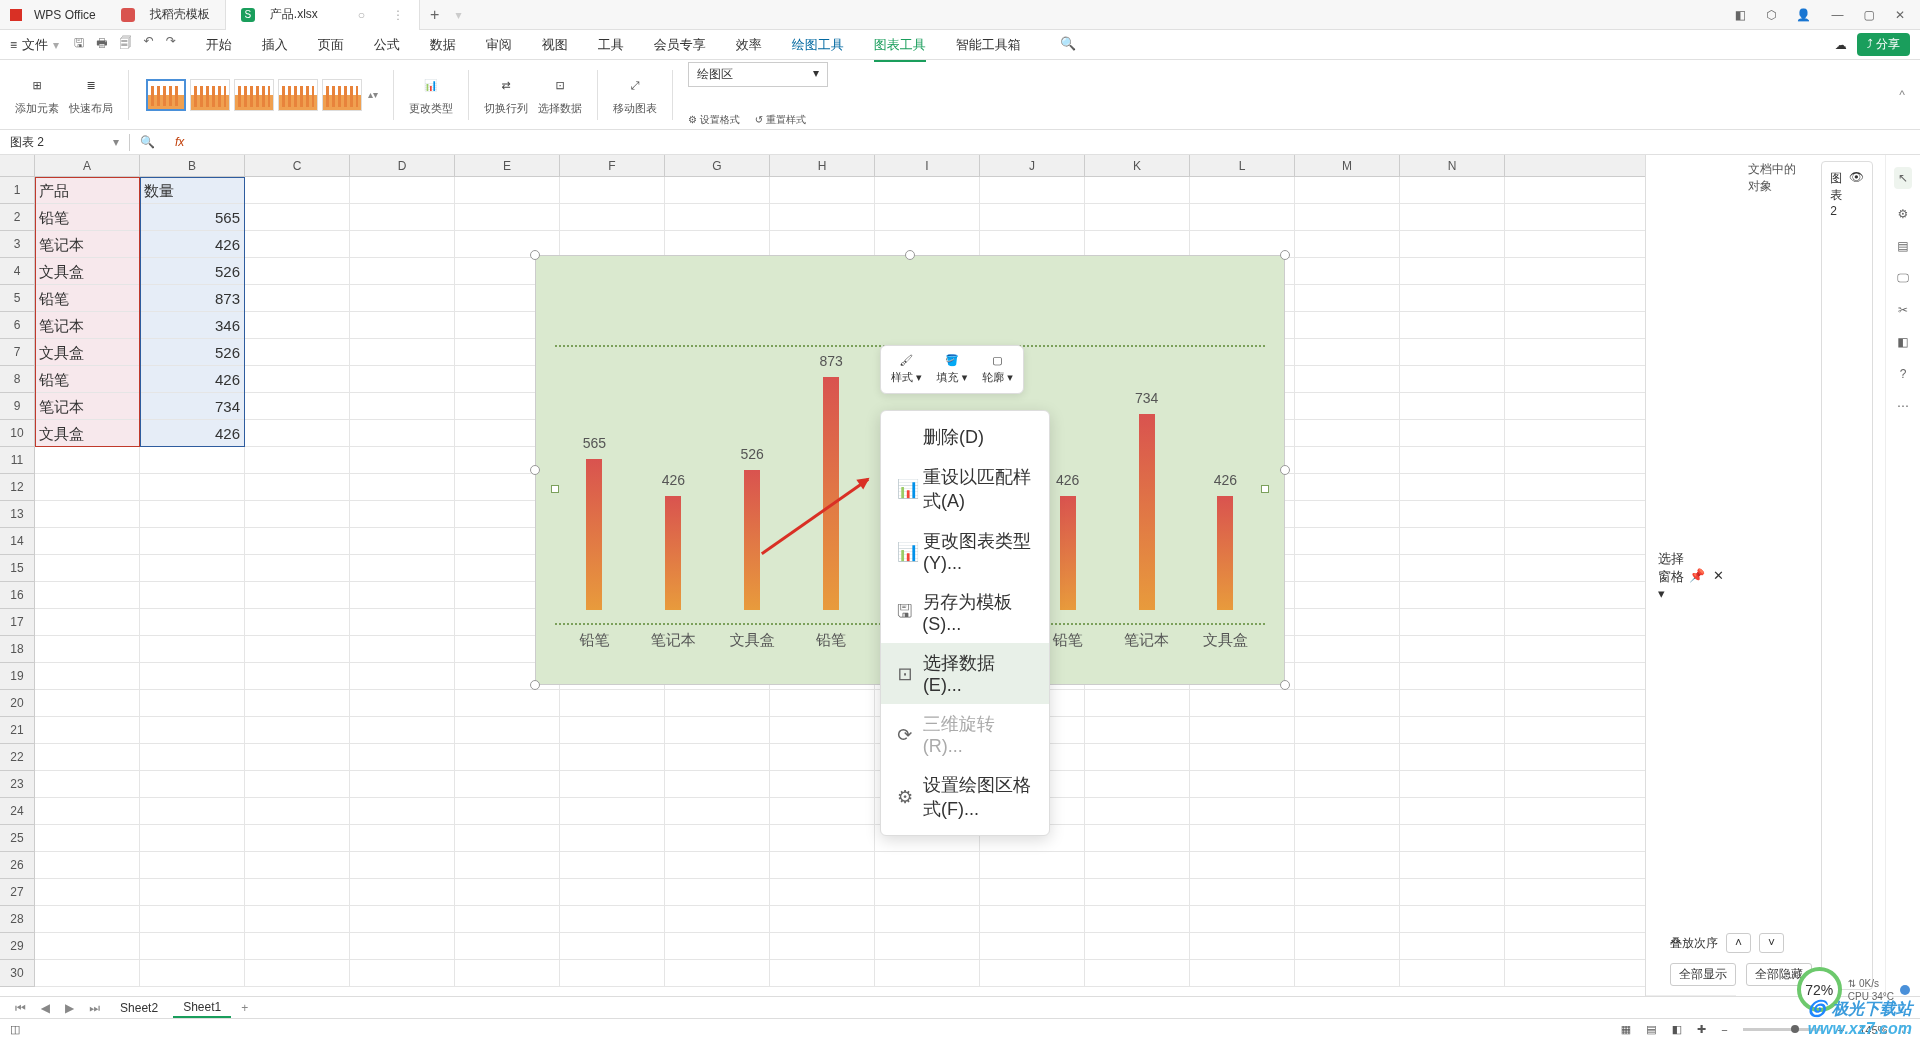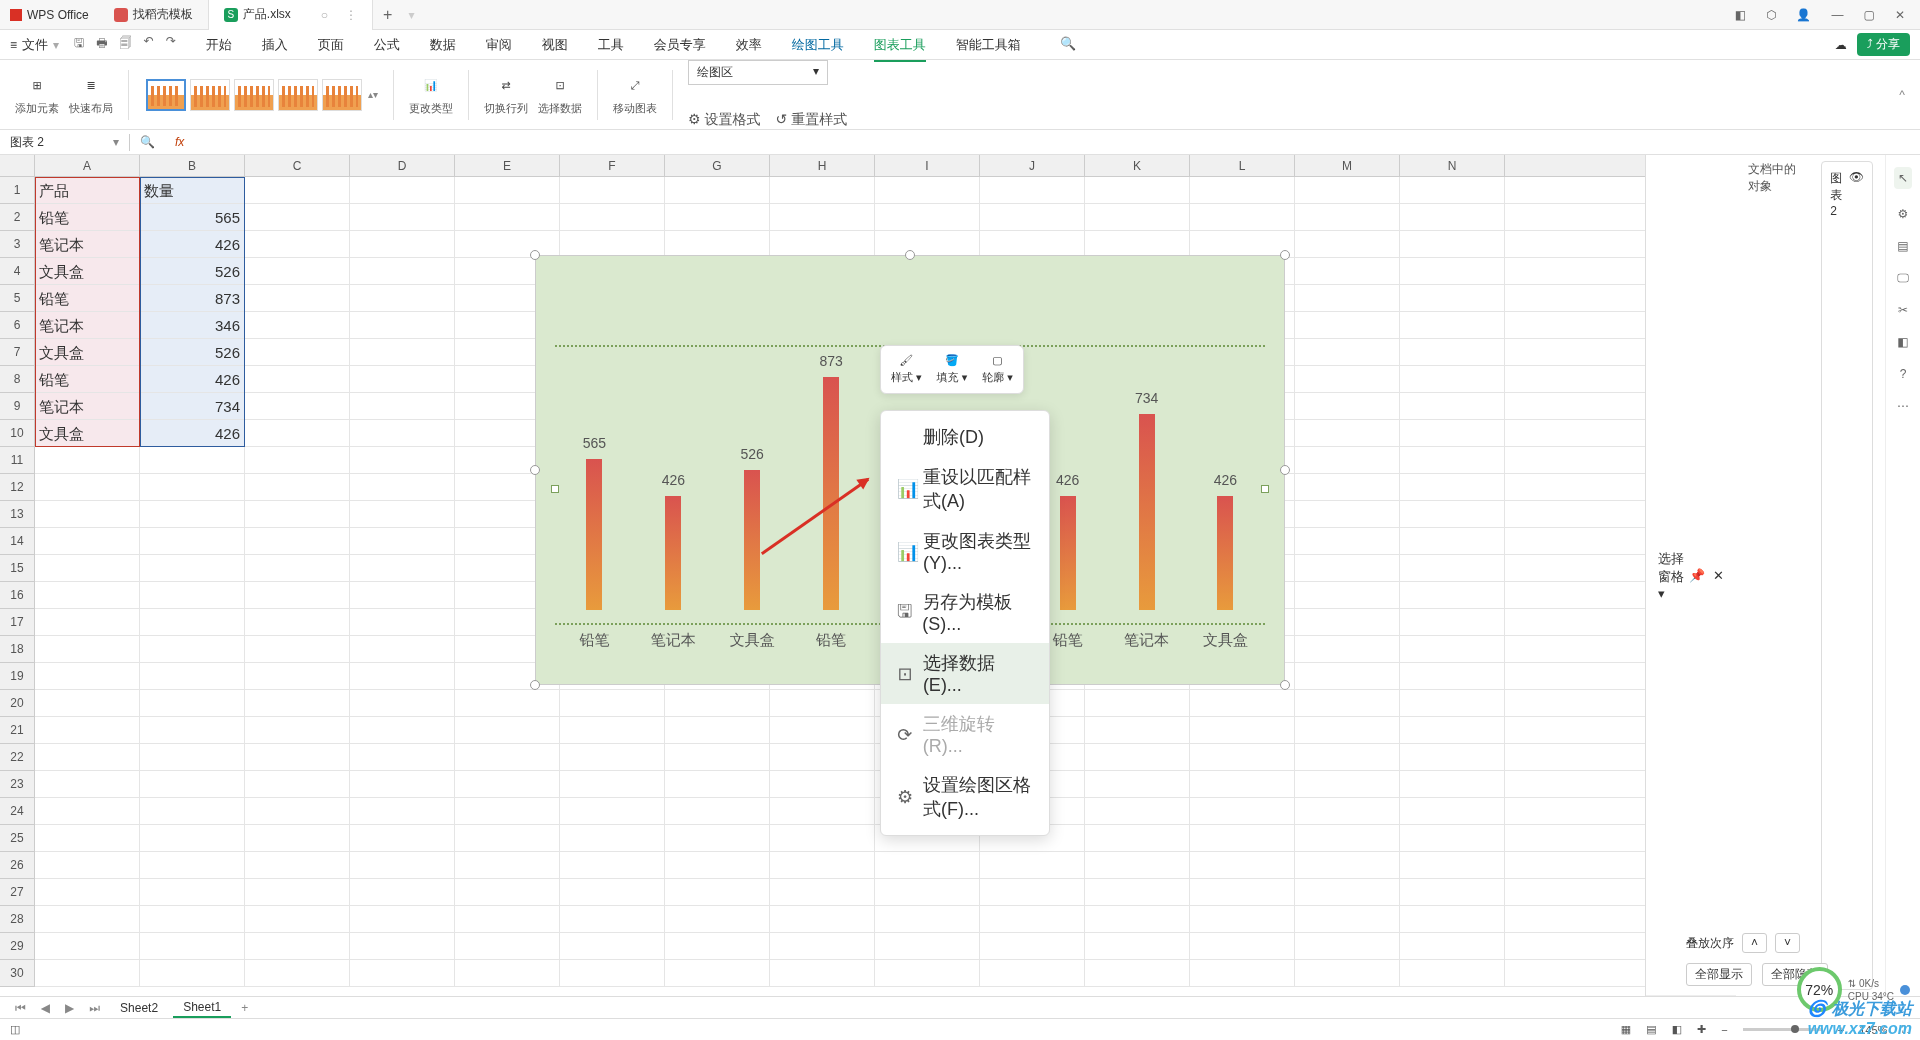--- a/index.html
+++ b/index.html
@@ -1,21 +1,21 @@
 <!DOCTYPE html>
 <html><head>
 <meta charset="utf-8">
 <style>
 * { box-sizing: border-box; margin: 0; padding: 0; font-family: "Microsoft YaHei", sans-serif; }
 body { background: #fff; width: 1920px; height: 1040px; overflow: hidden; font-size: 12px; color: #333; position: relative; }
 
 .titlebar { height: 30px; display: flex; align-items: center; background: #f7f7f7; border-bottom: 1px solid #e0e0e0; }
-.titlebar .app-logo { display: flex; align-items: center; padding: 0 10px; gap: 5px; }
+.titlebar .app-logo { display: flex; align-items: center; padding: 0 10px; gap: 12px; }
 .titlebar .app-logo .logo-sq { width: 12px; height: 12px; background: #d93025; }
-.titlebar .tab { display: flex; align-items: center; padding: 0 15px; height: 30px; gap: 5px; border-right: 1px solid #e0e0e0; }
+.titlebar .tab { display: flex; align-items: center; padding: 0 15px; height: 30px; gap: 15px; border-right: 1px solid #e0e0e0; }
 .titlebar .tab.active { background: #fff; }
 .titlebar .tab .icon-sq { width: 14px; height: 14px; border-radius: 3px; }
 .titlebar .newtab { padding: 0 10px; font-size: 16px; color: #666; }
 .titlebar .spacer { flex: 1; }
 .titlebar .win-btns { display: flex; gap: 20px; padding: 0 15px; color: #666; }
 
 .menubar { height: 30px; display: flex; align-items: center; background: #fff; border-bottom: 1px solid #e0e0e0; padding: 0 10px; gap: 5px; }
 .menubar .file-btn { display: flex; align-items: center; gap: 5px; font-size: 13px; }
 .menubar .small-icons { display: flex; gap: 12px; margin-left: 10px; color: #666; }
 .menubar .tabs { display: flex; margin-left: 25px; gap: 30px; font-size: 13px; }
@@ -25,21 +25,21 @@
 .menubar .share-btn { background: #1a9e5c; color: #fff; padding: 3px 10px; border-radius: 4px; font-size: 12px; }
 
 .ribbon { height: 70px; background: #fff; border-bottom: 1px solid #e0e0e0; display: flex; align-items: center; padding: 0 15px; gap: 10px; }
 .ribbon .group { display: flex; flex-direction: column; align-items: center; gap: 3px; font-size: 11px; color: #555; }
 .ribbon .group .icon { width: 24px; height: 24px; display: flex; align-items: center; justify-content: center; color: #444; }
 .ribbon .divider { width: 1px; height: 50px; background: #e0e0e0; margin: 0 5px; }
 .ribbon .thumb { width: 40px; height: 32px; border: 1px solid #ddd; background: linear-gradient(to top, #f0a050 50%, transparent 50%); display: inline-block; margin: 0 2px; position: relative; }
 .ribbon .thumb::before { content: ''; position: absolute; bottom: 3px; left: 3px; right: 3px; height: 70%; background: repeating-linear-gradient(90deg, #e8833b 0 3px, transparent 3px 6px); }
 .ribbon .thumb:first-of-type { border: 2px solid #4a90d9; }
 .ribbon .dropdown-area { border: 1px solid #ccc; padding: 3px 8px; font-size: 12px; width: 140px; display: flex; justify-content: space-between; }
-.ribbon .sub-btns { display: flex; gap: 15px; font-size: 14px; color: #555; margin-top: 20px; }
+.ribbon .sub-btns { display: flex; gap: 15px; font-size: 10px; color: #555; margin-top: 20px; }
 
 .formula-bar { height: 25px; display: flex; align-items: center; border-bottom: 1px solid #e0e0e0; }
 .formula-bar .name-box { width: 130px; border-right: 1px solid #ccc; padding: 0 10px; display: flex; justify-content: space-between; align-items: center; }
 .formula-bar .fx { padding: 0 10px; color: #c2410c; }
 
 .main-area { display: flex; height: calc(1040px - 30px - 30px - 70px - 25px - 22px - 22px); }
 .sheet-area { flex: 1; position: relative; overflow: hidden; }
 .col-headers { display: flex; height: 22px; background: #f0f0f0; border-bottom: 1px solid #ccc; }
 .col-headers .corner { width: 35px; border-right: 1px solid #ccc; }
 .col-headers .col-h { width: 105px; text-align: center; border-right: 1px solid #ccc; line-height: 22px; color: #555; }
@@ -95,21 +95,21 @@
 .sheet-tabs .sheet-tab.active { border-bottom: 2px solid #1a9e5c; font-weight: 500; }
 
 .statusbar { height: 22px; border-top: 1px solid #ddd; display: flex; align-items: center; padding: 0 10px; font-size: 11px; color: #555; justify-content: flex-end; gap: 15px; }
 .statusbar .left { margin-right: auto; }
 
 .bottom-right-widget { position: absolute; right: 10px; bottom: 28px; display: flex; flex-direction: column; align-items: flex-end; gap: 4px; z-index: 20; }
 .perf-circle { width: 45px; height: 45px; border-radius: 50%; border: 4px solid #6dc96d; display: flex; align-items: center; justify-content: center; font-size: 14px; background: #fff; }
 .watermark { position: absolute; right: 8px; bottom: 2px; color: #3a9bdc; font-size: 16px; font-style: italic; font-weight: bold; z-index: 21; }
 .watermark .sub { font-size: 16px; color: #46b2e6; display: block; text-align: right; }
 
-.right-mini-panel { position: absolute; right: 24px; bottom: 50px; width: 210px; font-size: 12px; z-index: 5; }
+.right-mini-panel { position: absolute; right: 40px; bottom: 50px; width: 210px; font-size: 12px; z-index: 5; }
 .right-mini-panel .row1 { display: flex; align-items: center; gap: 8px; padding: 6px 0;}
 .right-mini-panel .row2 { display: flex; gap: 10px; padding: 4px 0; }
 .right-mini-panel .btn { border: 1px solid #ccc; padding: 2px 8px; border-radius: 3px; background:#fff;}
 </style>
 </head>
 <body>
 
 <div class="titlebar">
   <div class="app-logo">
     <span class="logo-sq"></span>

